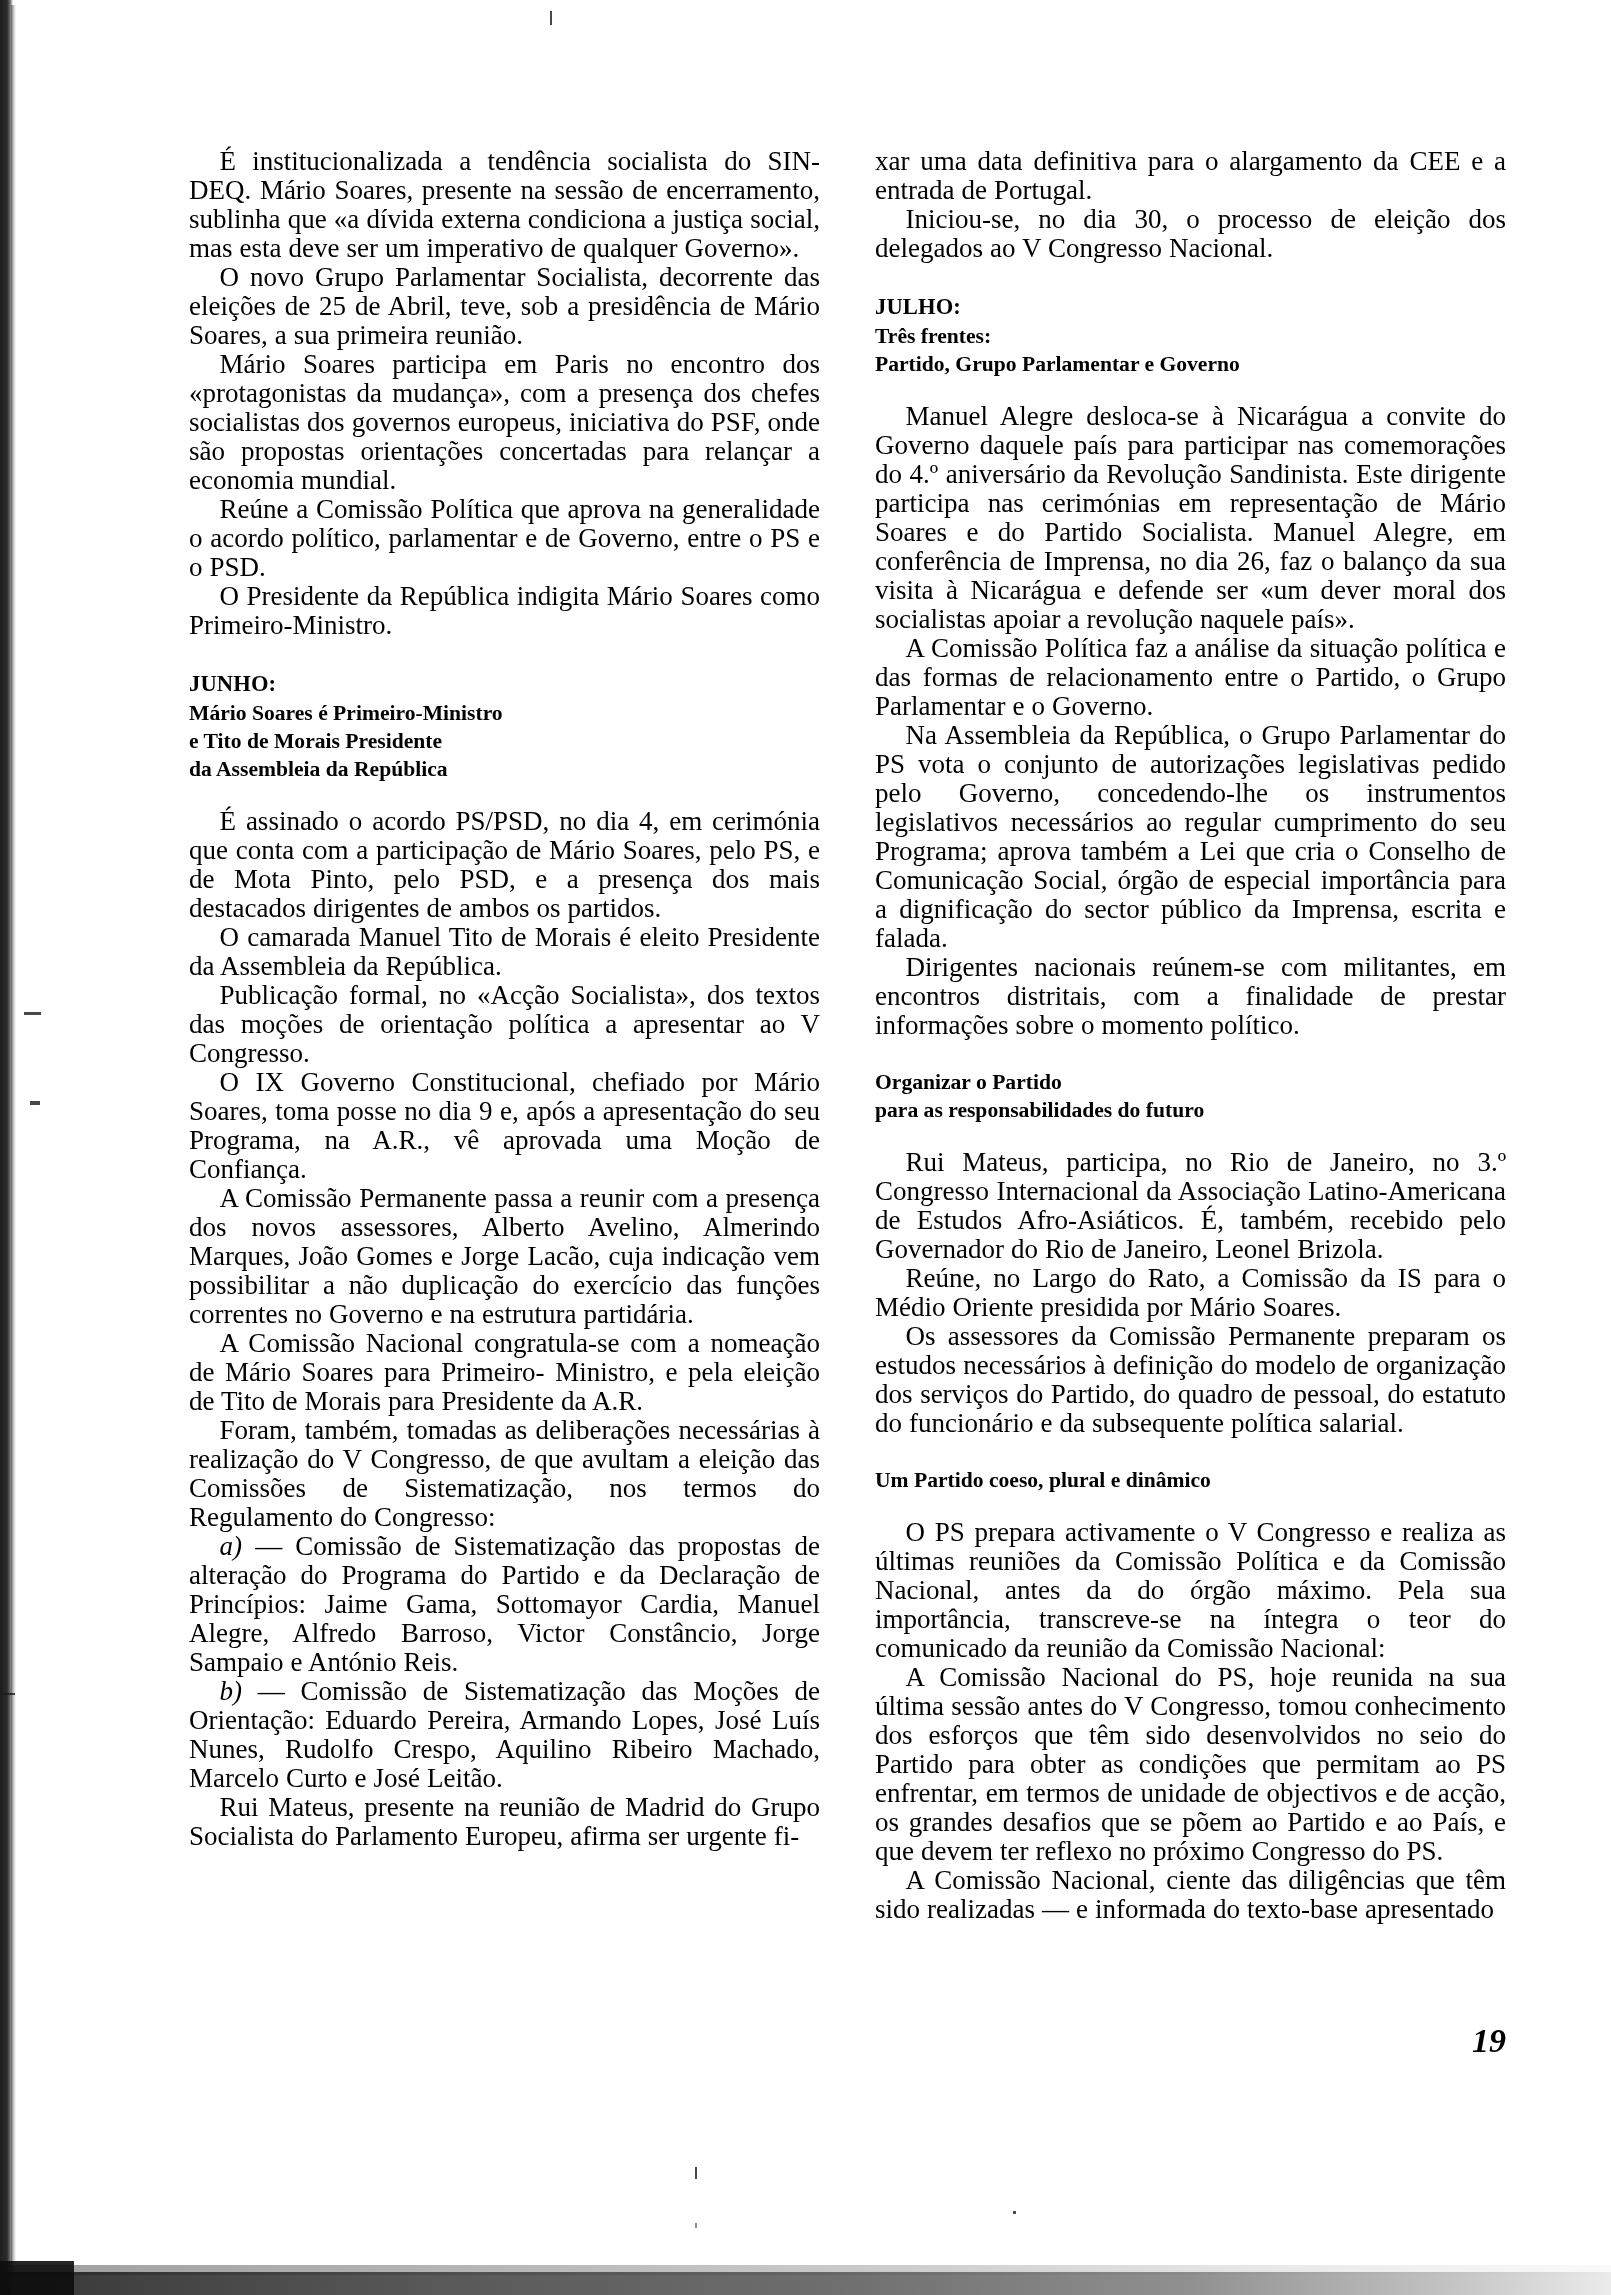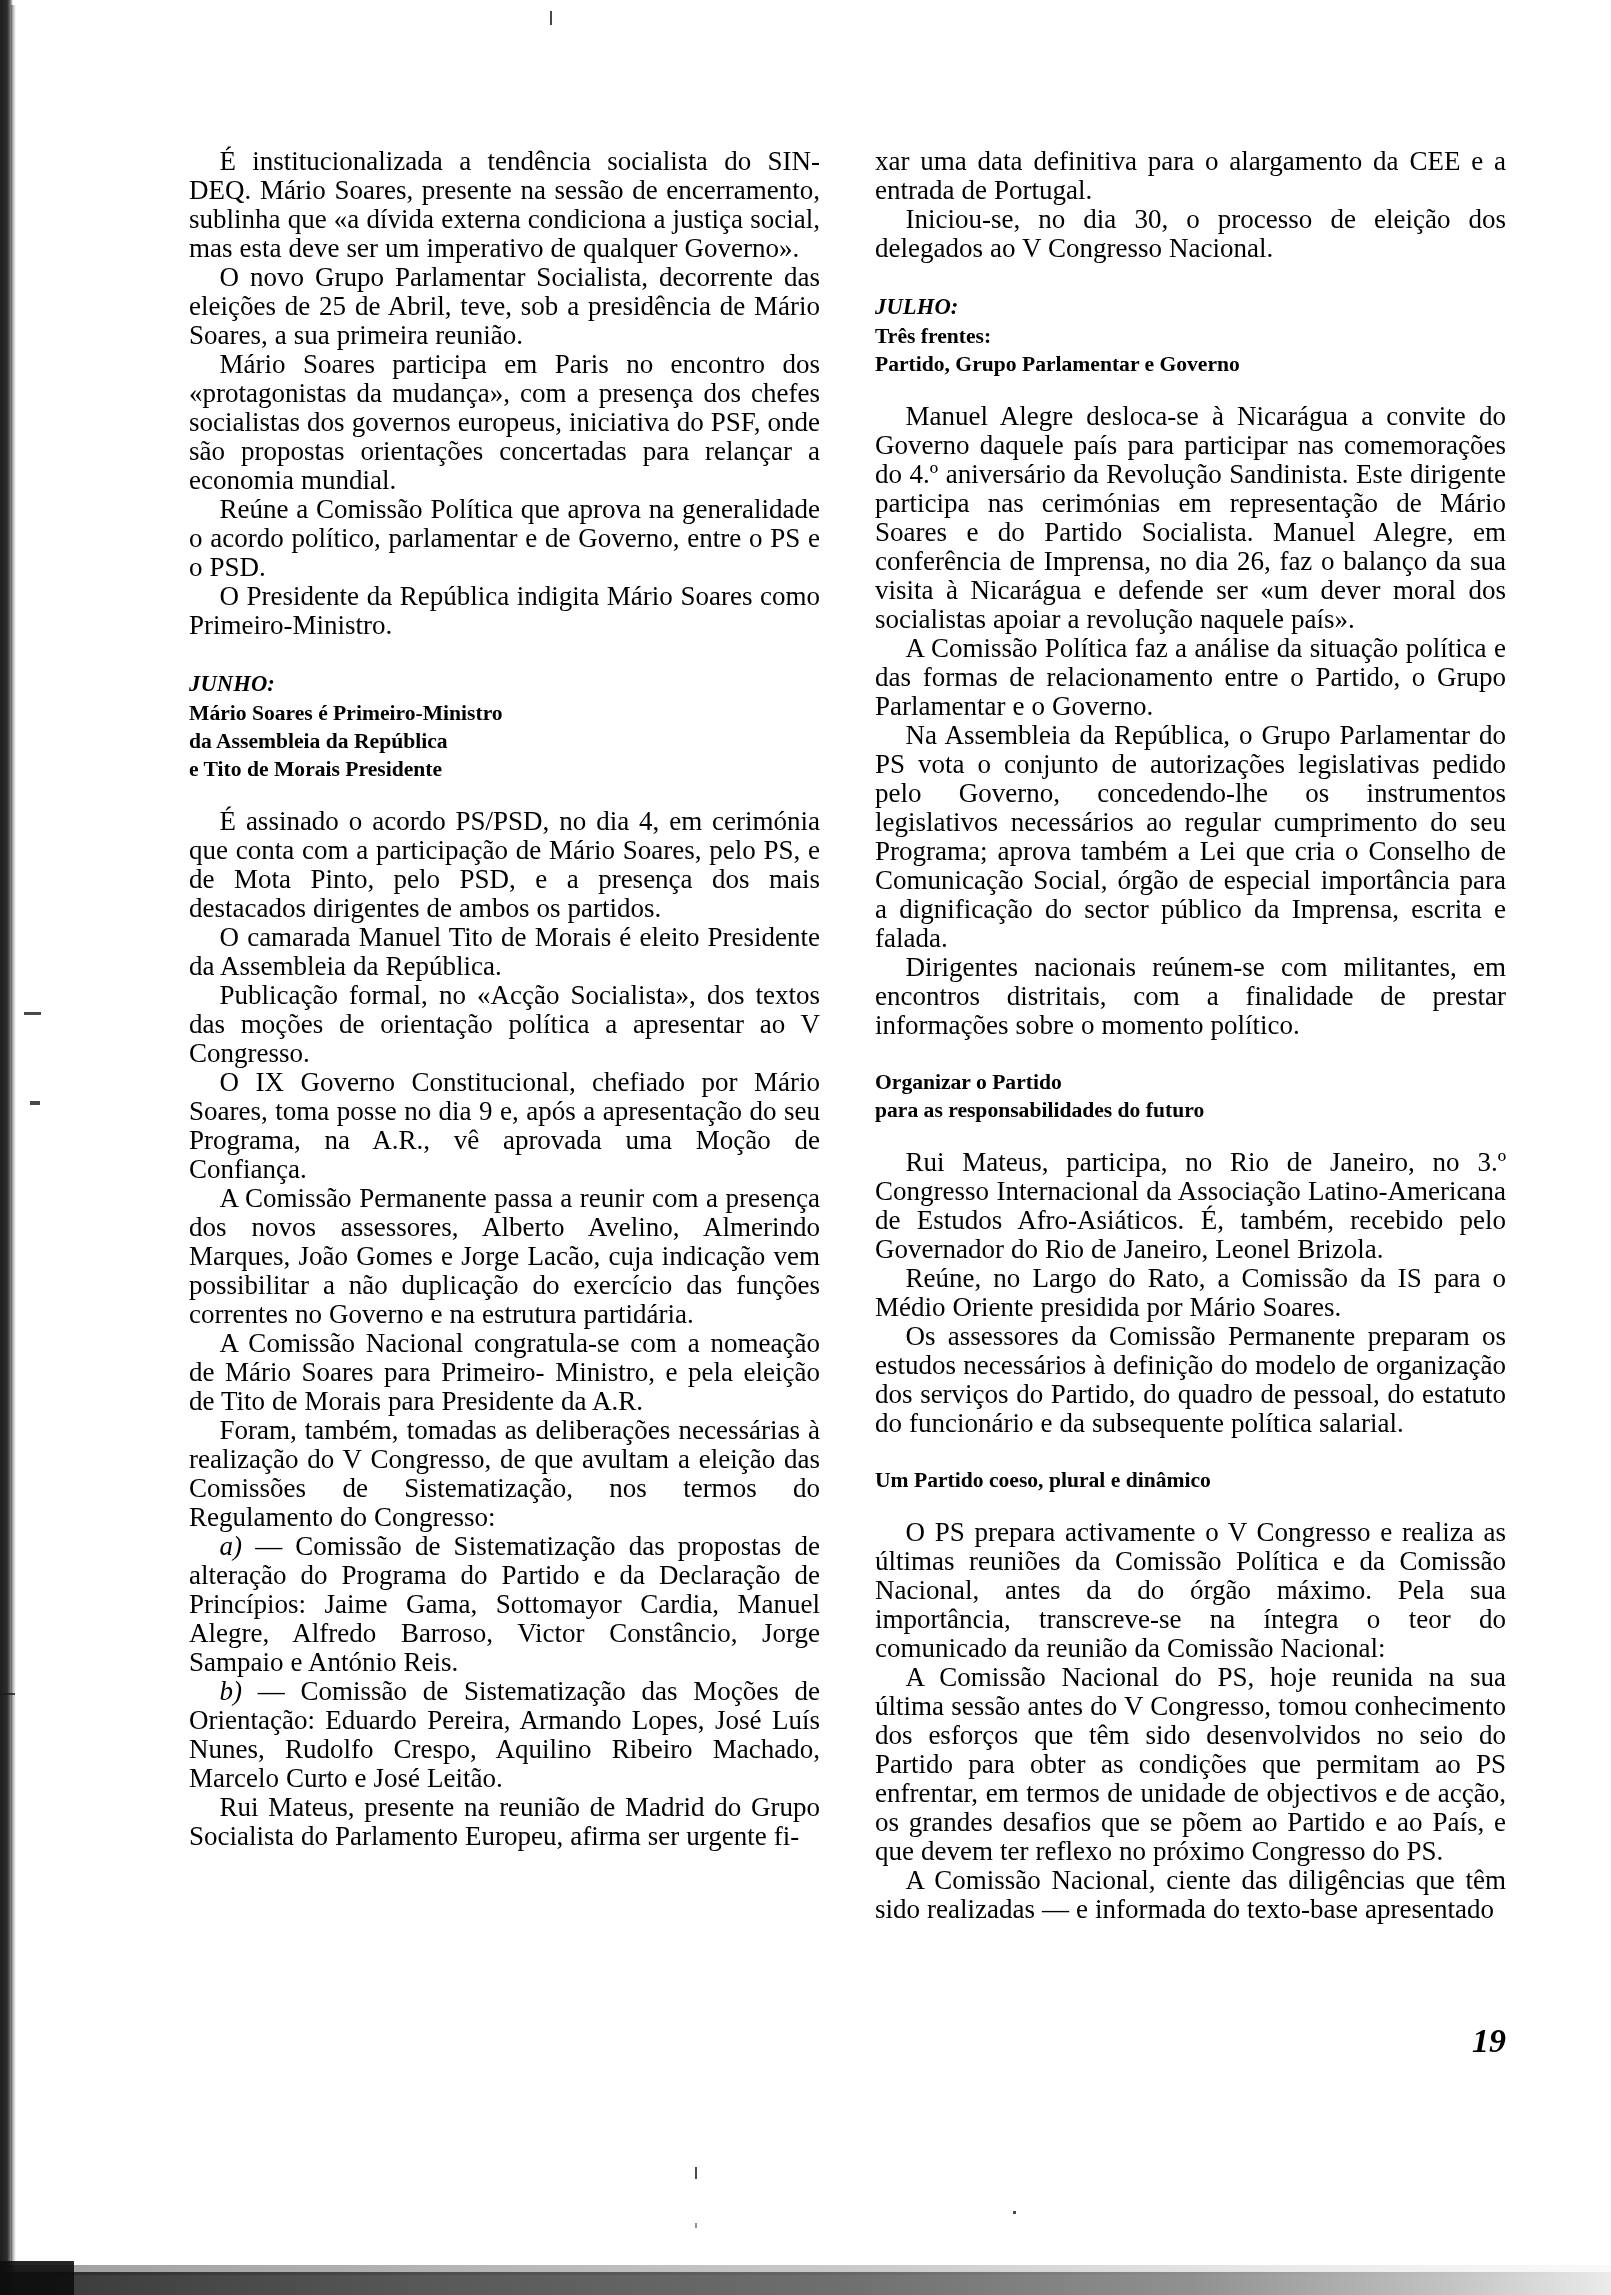--- a/index.html
+++ b/index.html
@@ -51,21 +51,20 @@
     word-spacing:.01em;
   }
   p.para.cont{text-indent:0;}
   .heading-block{margin:0;}
   h2.month{
     margin:0;
     font-size:22.6px;
     line-height:30.5px;
     font-weight:bold;
     letter-spacing:0.1px;
-    font-style:italic;
   }
   h3.sub{
     margin:0;
     font-size:21.6px;
     line-height:28px;
     font-weight:bold;
   }
   .gap-before-month{height:28.5px;}
   .gap-after-head{height:23.6px;}
   .list-mark{font-style:italic;}
@@ -97,22 +96,22 @@
     <div class="column" id="col-left">
         <p class="para">É institucionalizada a tendência socialista do SIN-DEQ. Mário Soares, presente na sessão de encerramento, sublinha que «a dívida externa condiciona a justiça social, mas esta deve ser um imperativo de qualquer Governo».</p>
         <p class="para">O novo Grupo Parlamentar Socialista, decorrente das eleições de 25 de Abril, teve, sob a presidência de Mário Soares, a sua primeira reunião.</p>
         <p class="para">Mário Soares participa em Paris no encontro dos «protagonistas da mudança», com a presença dos chefes socialistas dos governos europeus, iniciativa do PSF, onde são propostas orientações concertadas para relançar a economia mundial.</p>
         <p class="para">Reúne a Comissão Política que aprova na generalidade o acordo político, parlamentar e de Governo, entre o PS e o PSD.</p>
         <p class="para">O Presidente da República indigita Mário Soares como Primeiro-Ministro.</p>
         <div class="gap-before-month"></div>
         <h2 class="month">JUNHO:</h2>
         <div class="heading-block">
           <h3 class="sub">Mário Soares é Primeiro-Ministro</h3>
+          <h3 class="sub">e Tito de Morais Presidente</h3>
           <h3 class="sub">da Assembleia da República</h3>
-          <h3 class="sub">e Tito de Morais Presidente</h3>
         </div>
         <div class="gap-after-head"></div>
         <p class="para">É assinado o acordo PS/PSD, no dia 4, em cerimónia que conta com a participação de Mário Soares, pelo PS, e de Mota Pinto, pelo PSD, e a presença dos mais destacados dirigentes de ambos os partidos.</p>
         <p class="para">O camarada Manuel Tito de Morais é eleito Presidente da Assembleia da República.</p>
         <p class="para">Publicação formal, no «Acção Socialista», dos textos das moções de orientação política a apresentar ao V Congresso.</p>
         <p class="para">O IX Governo Constitucional, chefiado por Mário Soares, toma posse no dia 9 e, após a apresentação do seu Programa, na A.R., vê aprovada uma Moção de Confiança.</p>
         <p class="para">A Comissão Permanente passa a reunir com a presença dos novos assessores, Alberto Avelino, Almerindo Marques, João Gomes e Jorge Lacão, cuja indicação vem possibilitar a não duplicação do exercício das funções correntes no Governo e na estrutura partidária.</p>
         <p class="para">A Comissão Nacional congratula-se com a nomeação de Mário Soares para Primeiro- Ministro, e pela eleição de Tito de Morais para Presidente da A.R.</p>
         <p class="para">Foram, também, tomadas as deliberações necessárias à realização do V Congresso, de que avultam a eleição das Comissões de Sistematização, nos termos do Regulamento do Congresso:</p>
         <p class="para"><span class="list-mark">a)</span><span> — Comissão de Sistematização das propostas de alteração do Programa do Partido e da Declaração de Princípios: Jaime Gama, Sottomayor Cardia, Manuel Alegre, Alfredo Barroso, Victor Constâncio, Jorge Sampaio e António Reis.</span></p>

